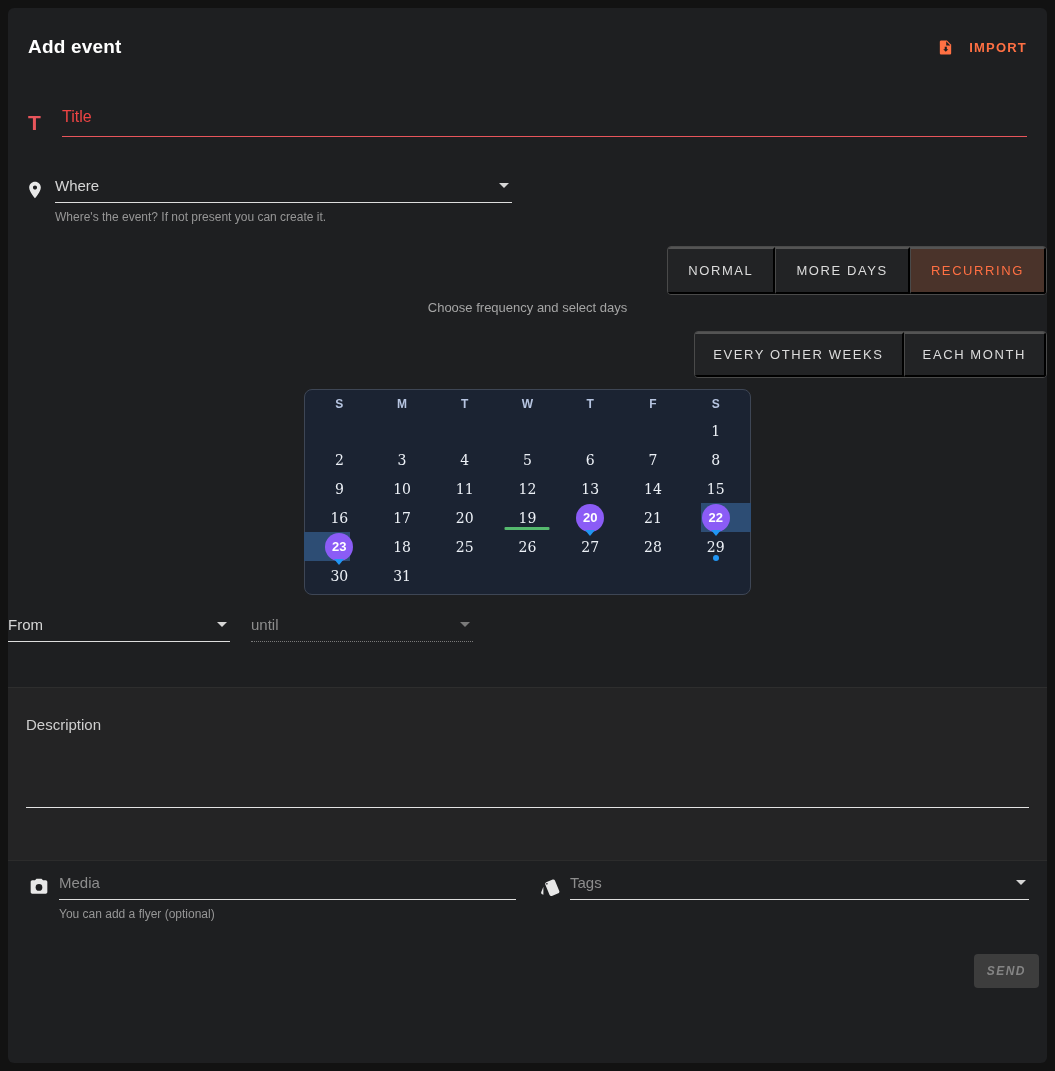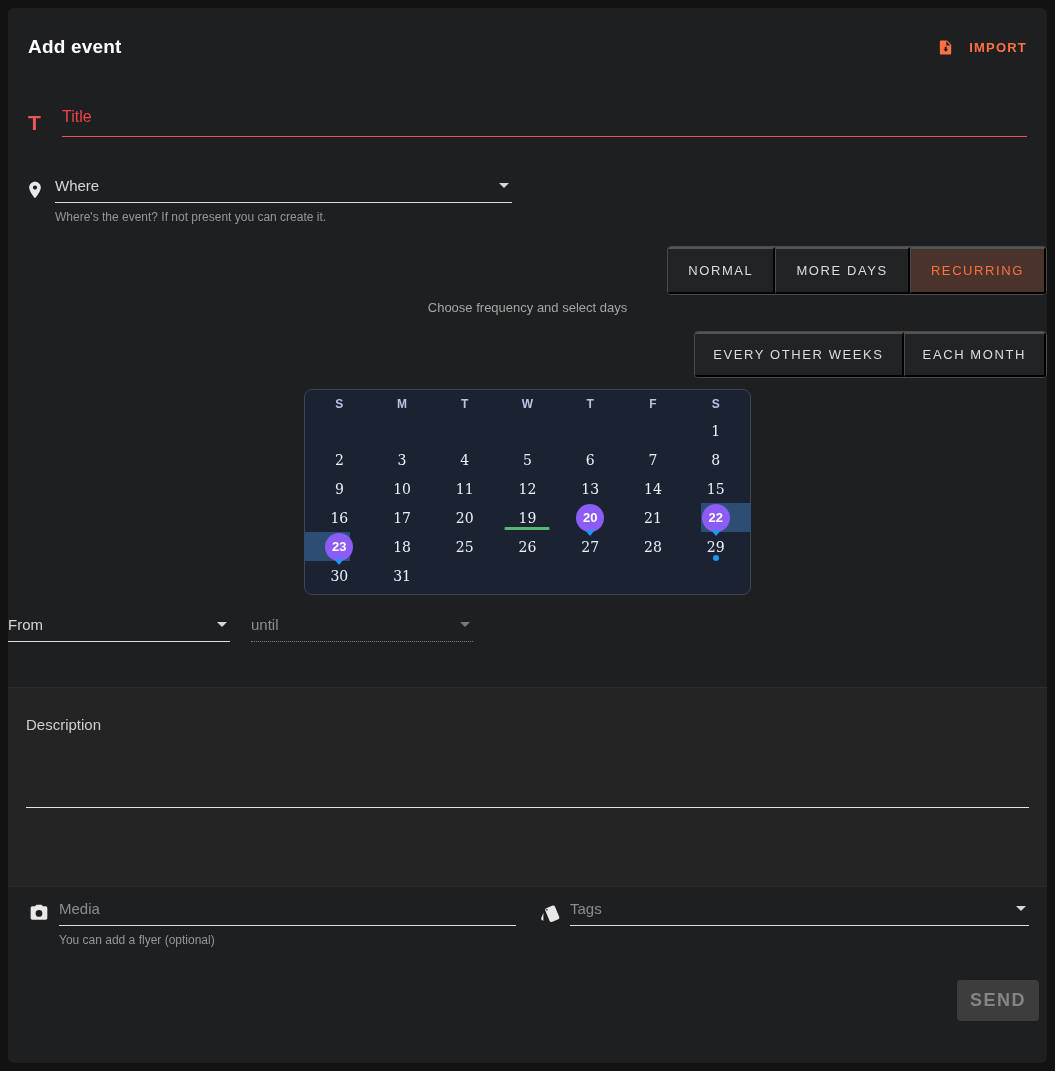--- a/index.html
+++ b/index.html
@@ -72,30 +72,30 @@
   .band-right::before { content:''; position:absolute; top:0; bottom:0; left:calc(50% - 15px); right:-4px; background:#2d4d74; z-index:1; }
   .band-left::before  { content:''; position:absolute; top:0; bottom:0; left:-4px; width:calc(50% + 15px); background:#2d4d74; z-index:1; }
   .uline { position:absolute; left:50%; transform:translateX(-50%); bottom:2px; width:45px; height:3px; background:#55b96e; border-radius:1px; }
   .dot { position:absolute; left:50%; transform:translateX(-50%); bottom:0; width:6px; height:6px; border-radius:50%; background:#2196f3; z-index:2; }
 
   
   .time-row { display:flex; justify-content:flex-start; gap:21px; margin-top:21px; }
   .time-field { width:222px; }
 
   
-  .desc-section { margin-top:45px; height:200px; background:#242425; border-top:1px solid #2e2e2e; border-bottom:1px solid #2c2c2c; padding:28px 18px 0; }
+  .desc-section { margin-top:45px; height:174px; background:#242425; border-top:1px solid #2e2e2e; border-bottom:1px solid #2c2c2c; padding:28px 18px 0; }
   .desc-label { font-size:15px; color:#cfcfcf; }
   .desc-line { border-bottom:1px solid #e3e3e3; margin-top:74px; }
 
   
   .media-row { margin-top:13px; }
 
   
   .send-row { display:flex; justify-content:flex-end; padding:0 8px; margin-top:33px; }
-  .send-btn { background:#3d3d3d; color:#858585; font-size:18px; font-weight:700; letter-spacing:1.5px; padding:10px 13px; border-radius:4px; border:none; cursor:pointer; font-family:inherit; }
+  .send-btn { background:#3d3d3d; color:#858585; font-size:12px; font-weight:700; letter-spacing:1.5px; padding:10px 13px; border-radius:4px; border:none; cursor:pointer; font-family:inherit;font-style:italic; }
 </style>
 </head>
 <body>
 
 <div class="panel">
 
   <div class="header">
     <div class="page-title">Add event</div>
     <div class="import-btn">
       <span>

